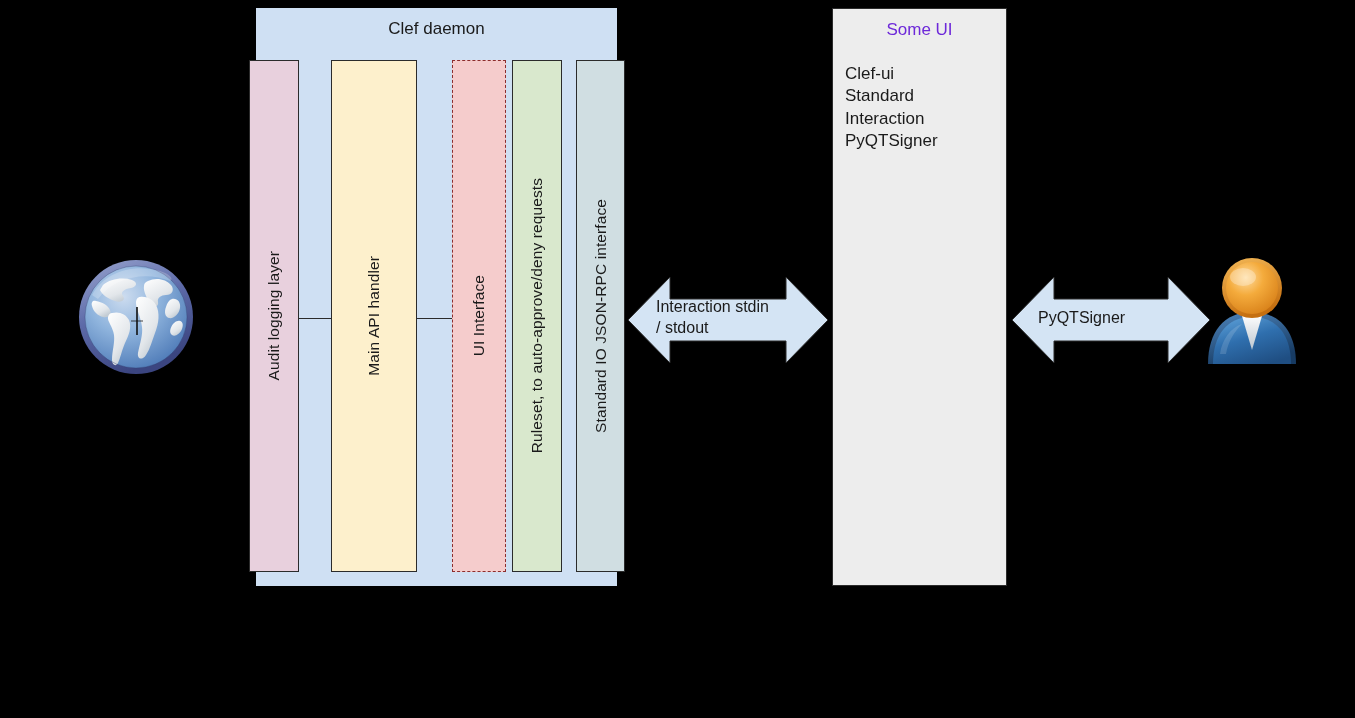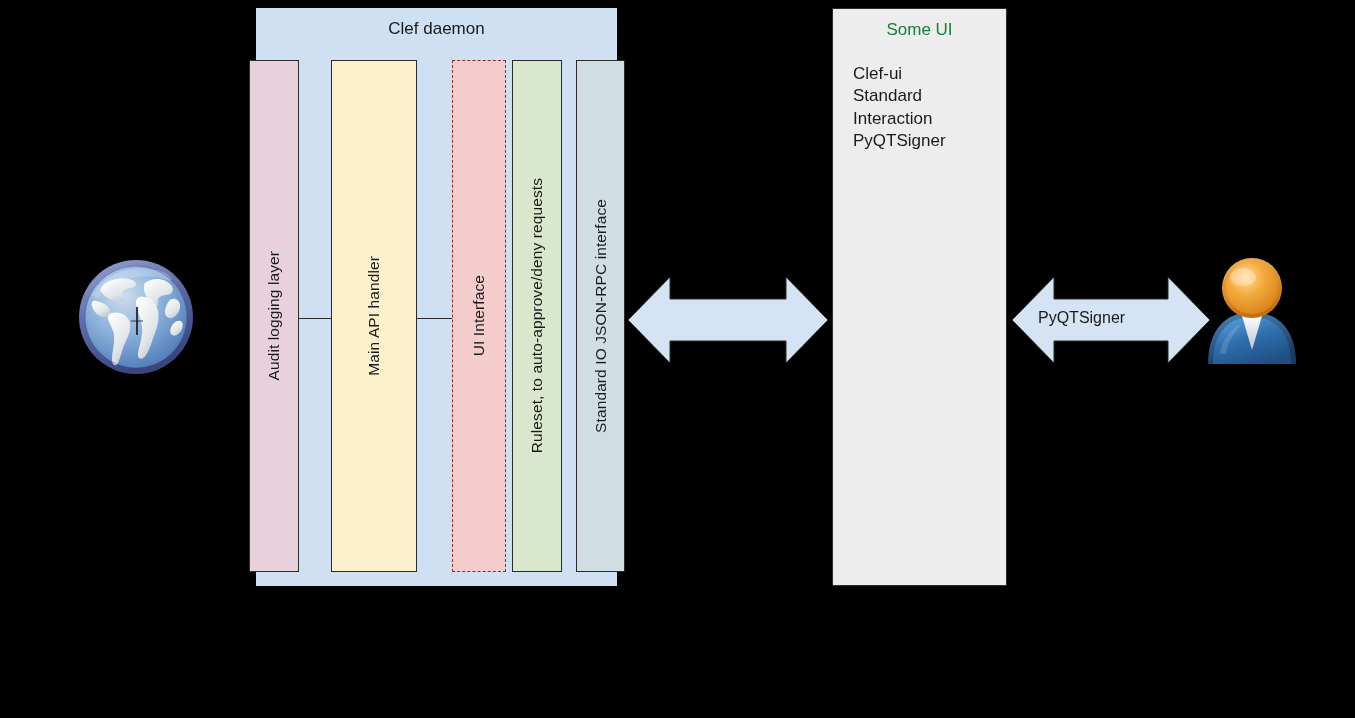--- a/index.html
+++ b/index.html
@@ -87,31 +87,31 @@
     border: 1px solid #2b2b2b;
     box-sizing: border-box;
   }
   #some-ui-title {
     position: absolute;
     left: 0;
     top: 11px;
     width: 100%;
     text-align: center;
     font-size: 17px;
-    color: #15803d;
+    color: #6d28d9;
   }
   #some-ui-list {
     position: absolute;
     left: 12px;
     top: 54px;
     font-size: 17px;
     color: #1a1a1a;
     line-height: 22.3px;
   }
-  #some-ui-list div { white-space: nowrap; margin-left: 8px; }
+  #some-ui-list div { white-space: nowrap; }
 
   
   .arrow2 {
     position: absolute;
     top: 277px;
     height: 86px;
   }
   .arrow2 svg { display: block; }
   .arrow-label {
     position: absolute;
@@ -211,20 +211,22 @@
   </div>
   <div class="pillar" id="pillar-stdio">
     <span class="vlabel">Standard IO JSON-RPC interface</span>
   </div>
 
   <div class="arrow2" id="arrow-left">
     <svg width="200" height="86" viewBox="0 0 200 86">
       <polygon points="0,43 42,0 42,22 158,22 158,0 200,43 158,86 158,64 42,64 42,86" fill="#d4e4f4" stroke="#2b2b2b" stroke-width="1"></polygon>
     </svg>
   </div>
+  <div class="arrow-label" id="arrow-left-label">Interaction stdin
+/ stdout</div>
 
   <div id="some-ui-box">
     <div id="some-ui-title">Some UI</div>
     <div id="some-ui-list">
       <div>Clef-ui</div>
       <div>Standard</div>
       <div>Interaction</div>
       <div>PyQTSigner</div>
     </div>
   </div>

